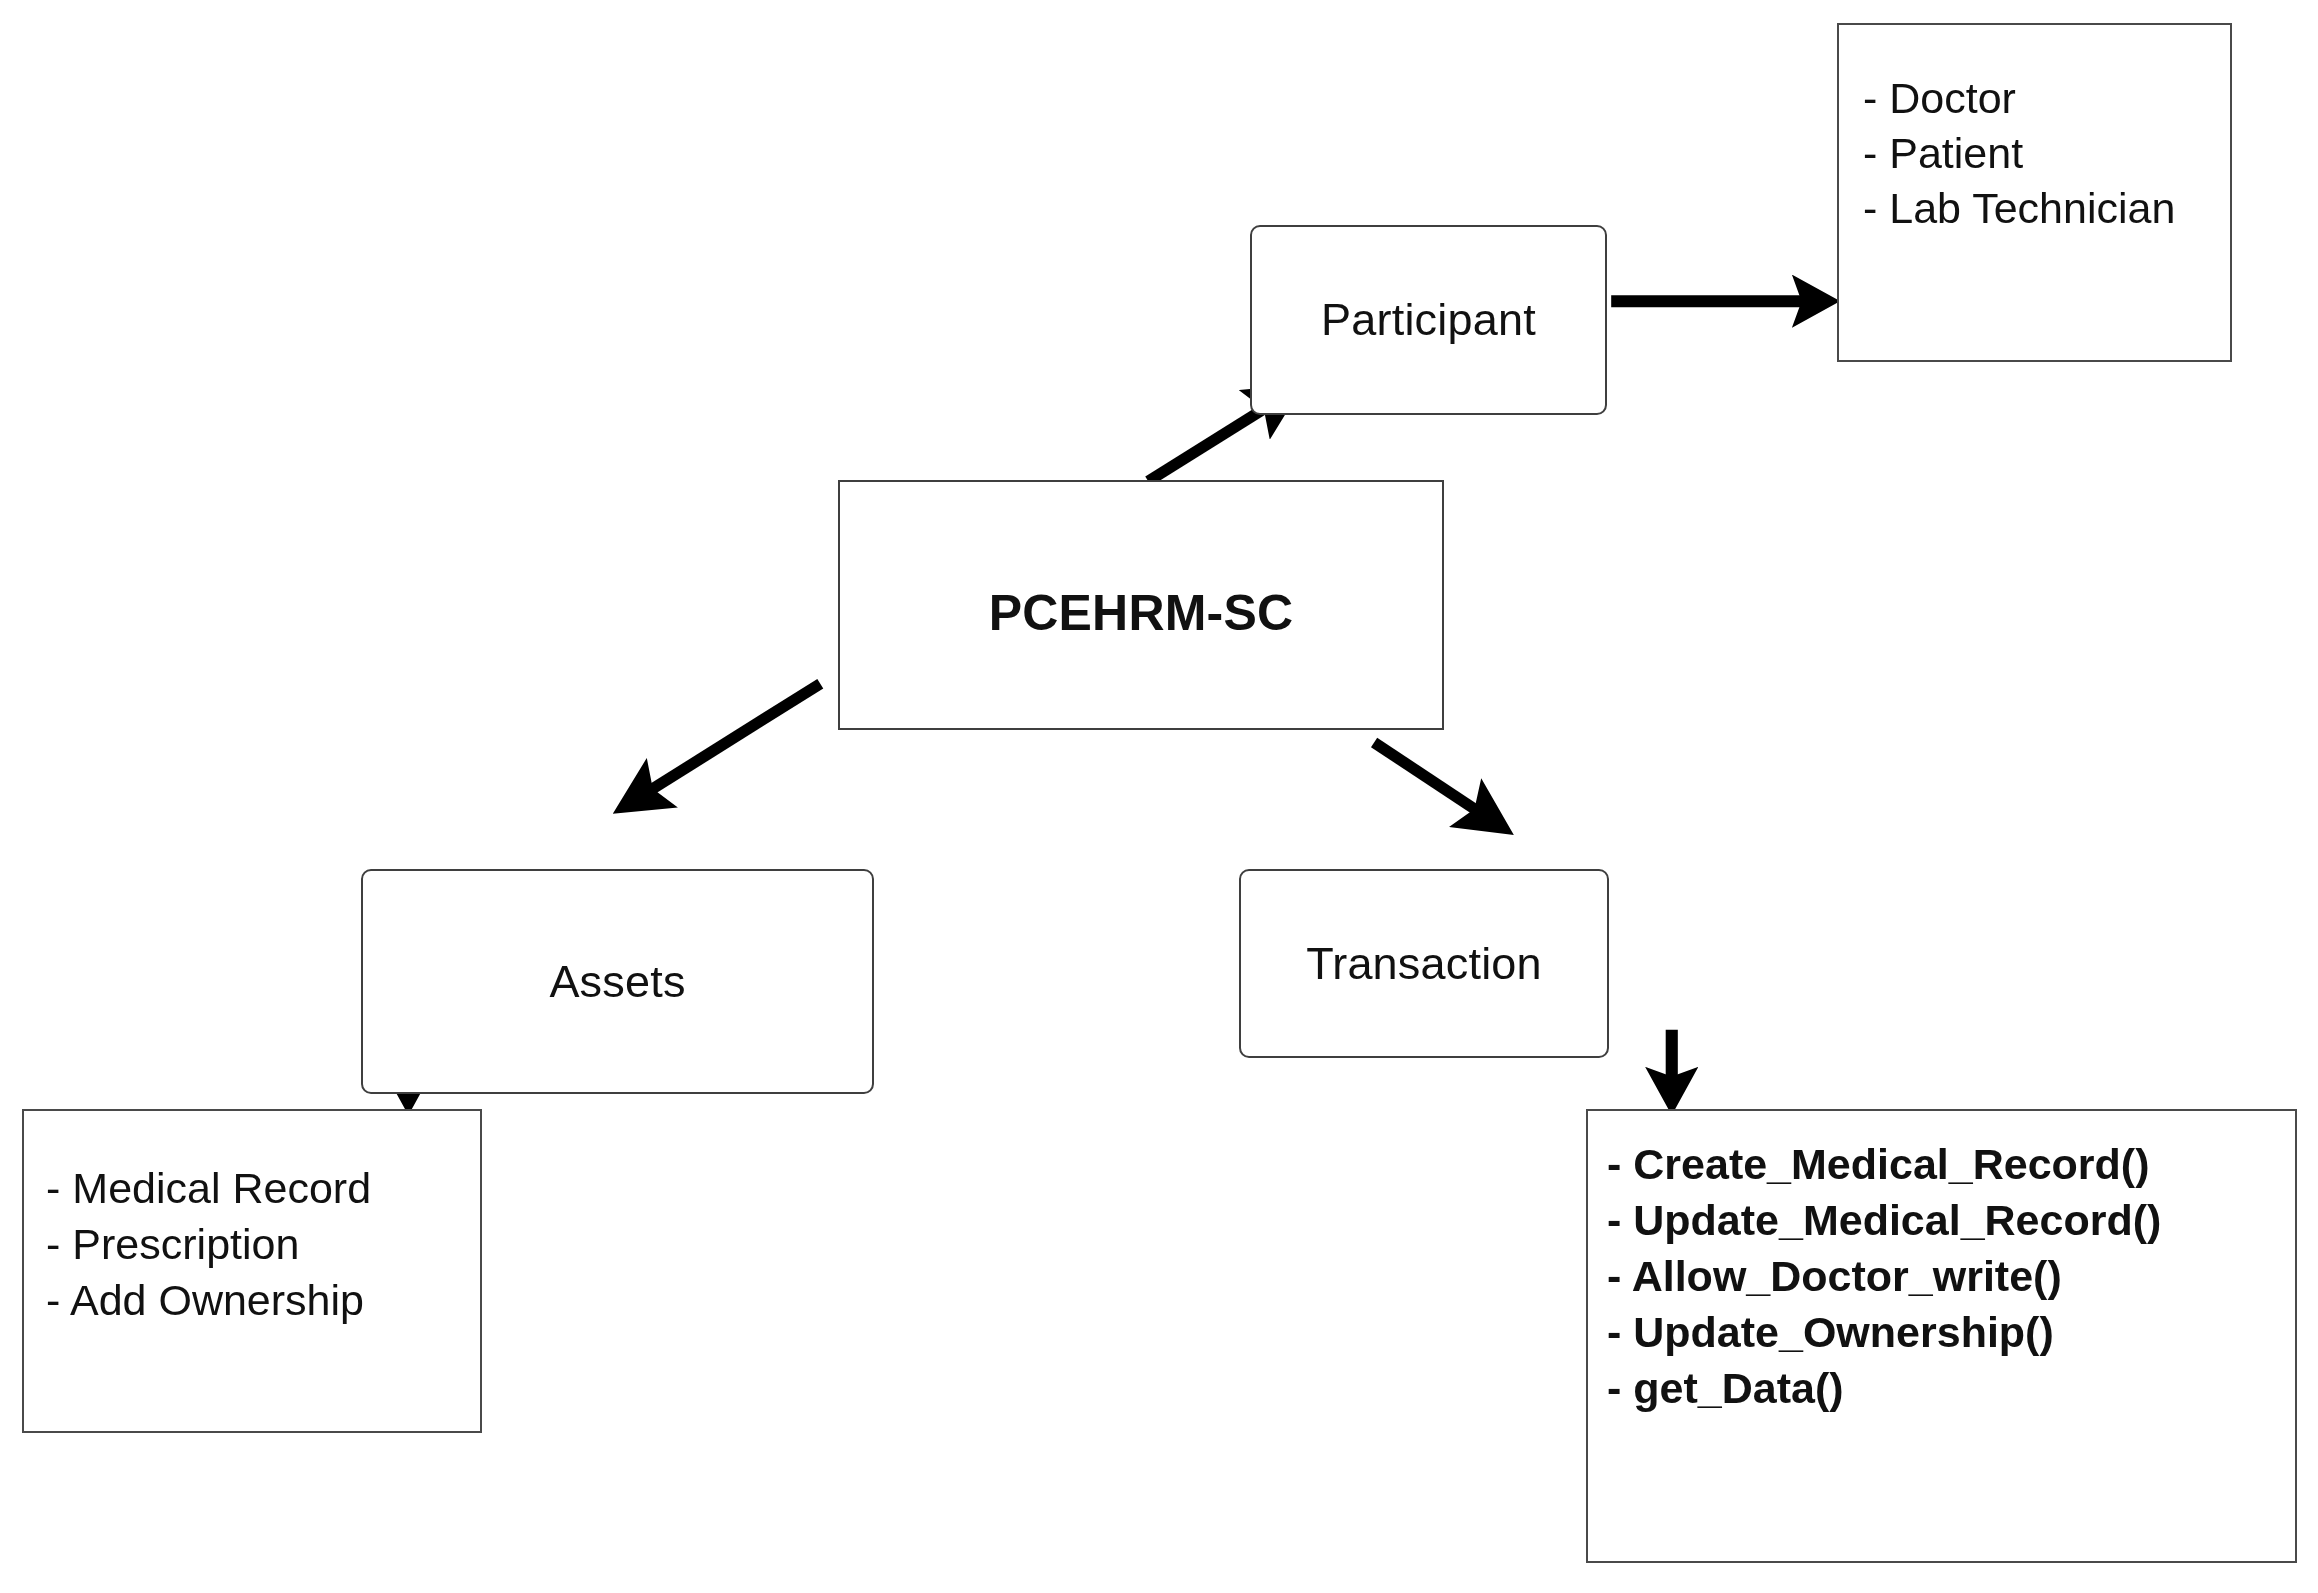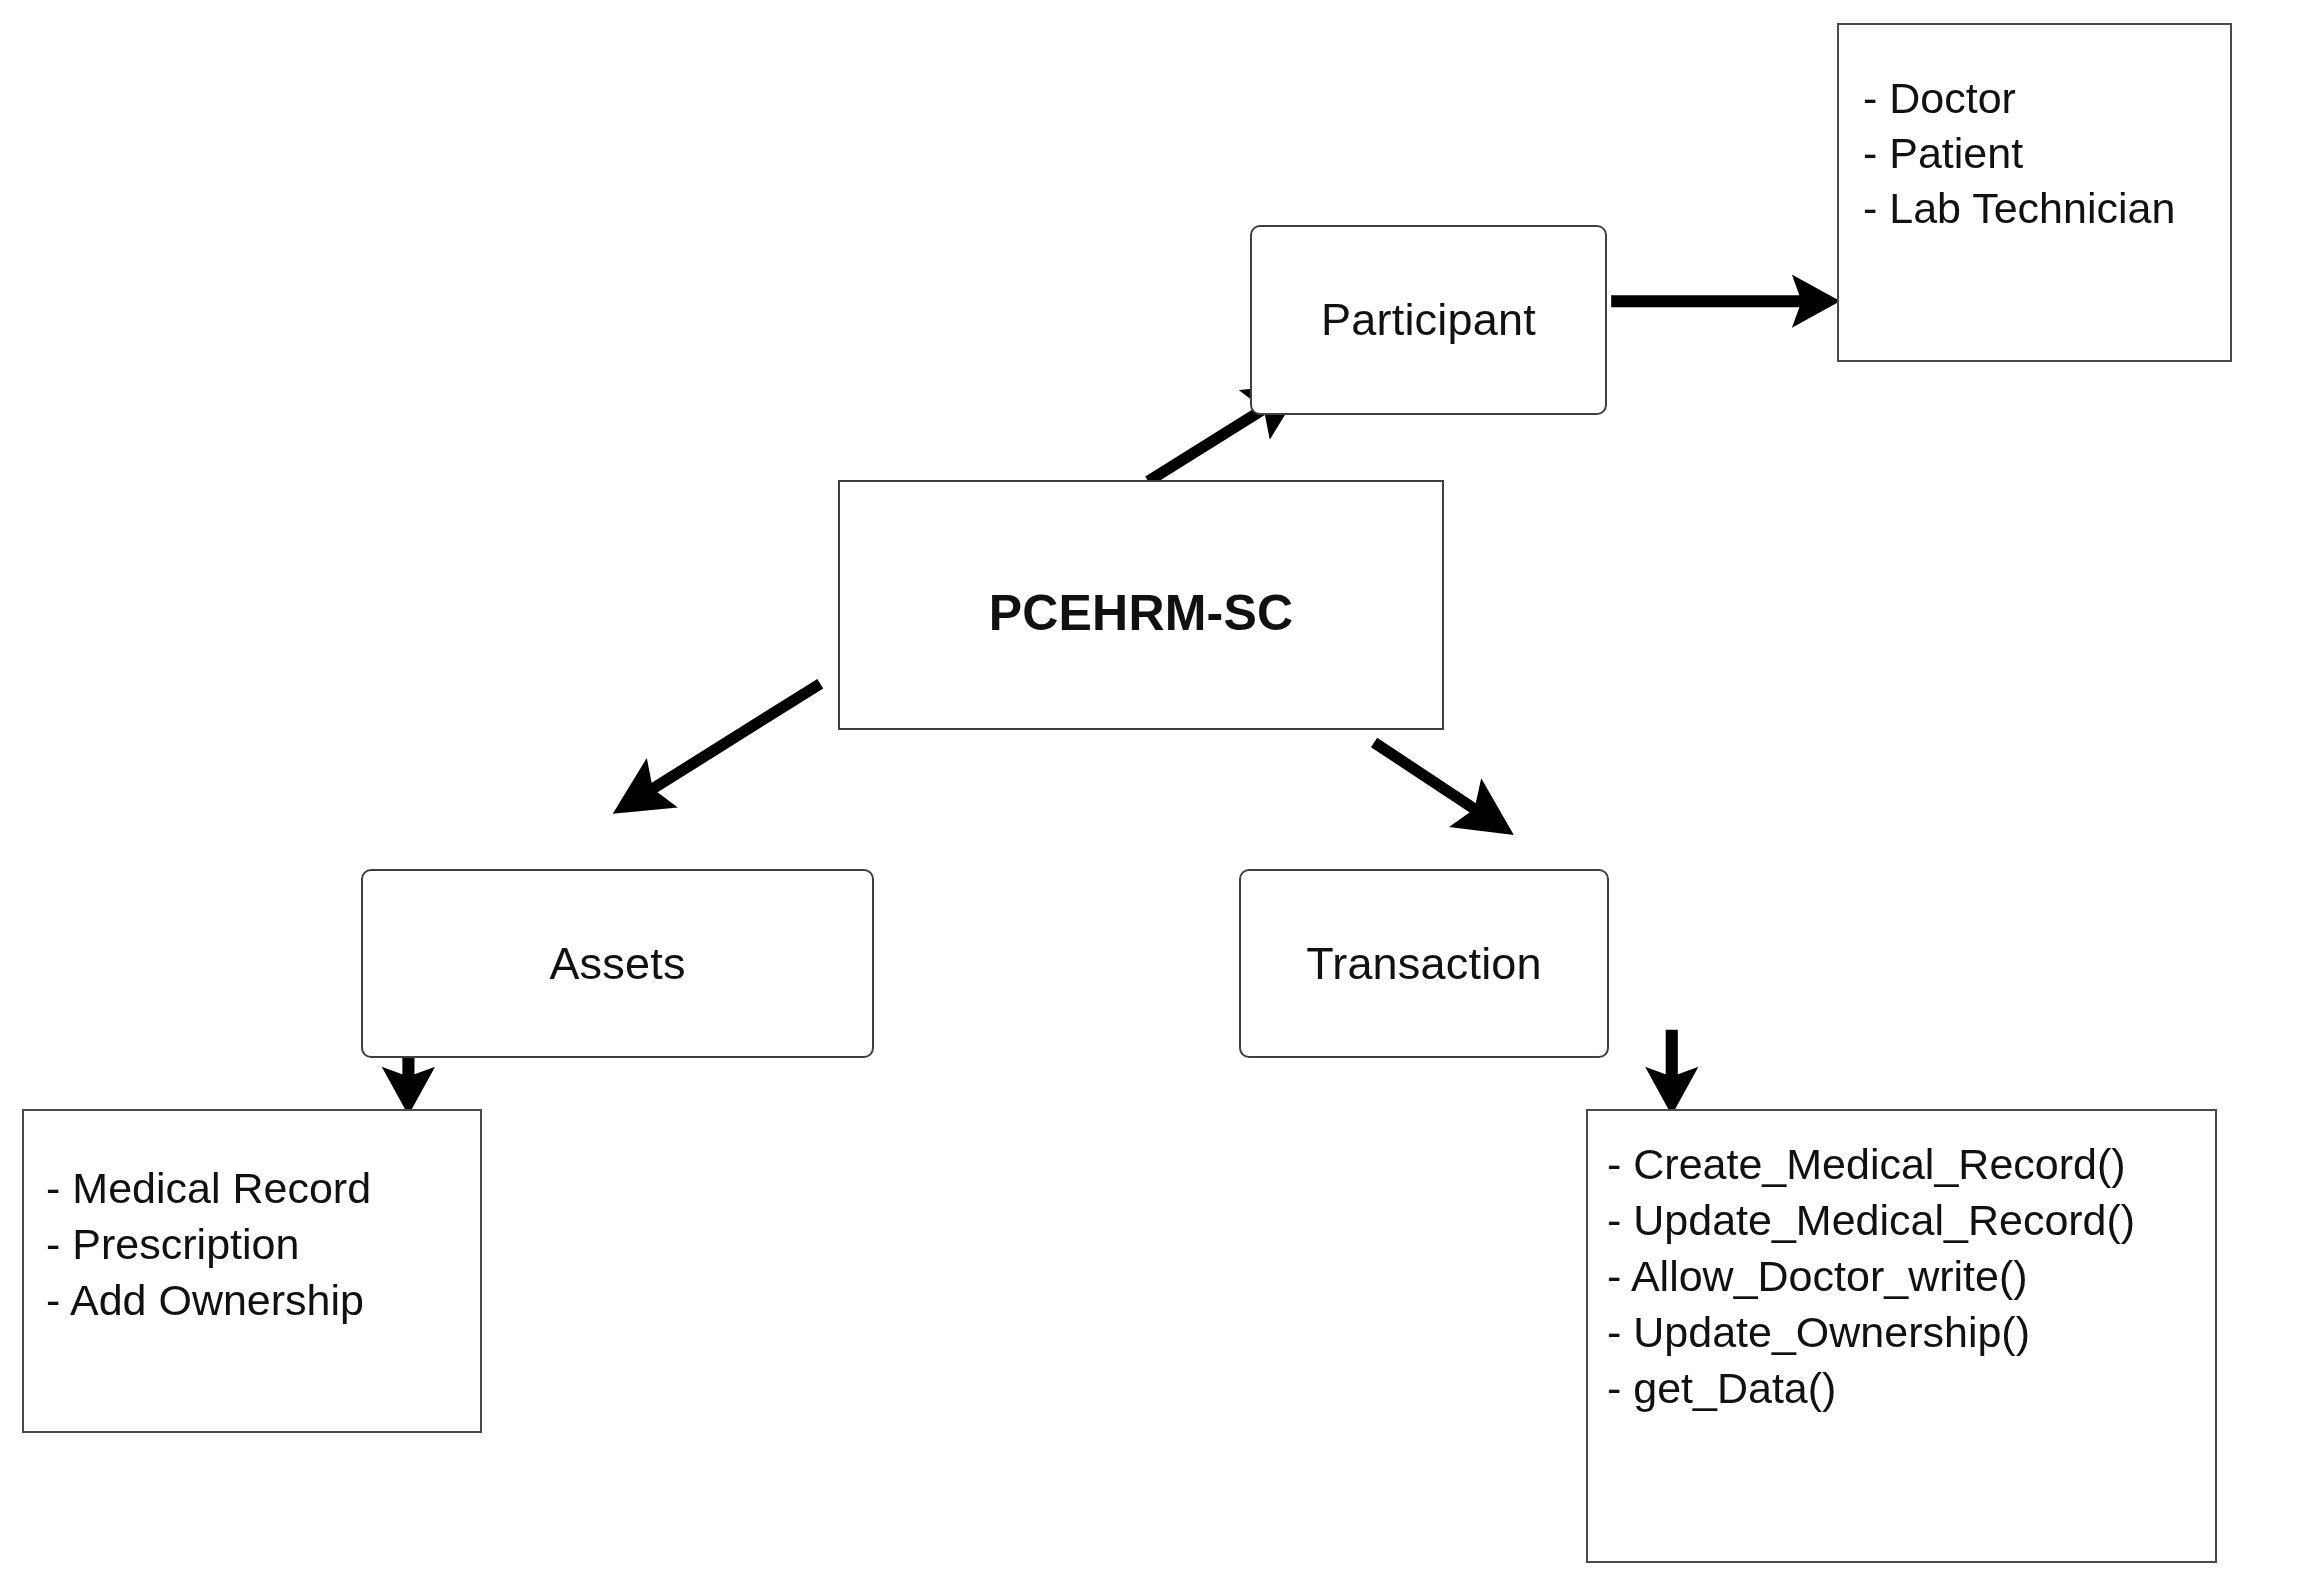--- a/index.html
+++ b/index.html
@@ -132,37 +132,37 @@
       <li>- Doctor</li>
       <li>- Patient</li>
       <li>- Lab Technician</li>
     </ul>
   </div>
 
   <div class="node root" id="node-root" style="left:838px; top:480px; width:606px; height:250px;">
     <span class="label">PCEHRM-SC</span>
   </div>
 
-  <div class="node rounded" id="node-assets" style="left:361px; top:833px; width:513px; height:189px;">
+  <div class="node rounded" id="node-assets" style="left:361px; top:833px; width:513px; height:225px;">
     <span class="label">Assets</span>
   </div>
 
   <div class="node rounded" id="node-transaction" style="left:1239px; top:833px; width:370px; height:189px;">
     <span class="label">Transaction</span>
   </div>
 
   <div class="listbox" id="assets-box" style="left:21.6px; top:1109px; width:460px; height:324px;">
     <ul id="assets-list">
       <li>- Medical Record</li>
       <li>- Prescription</li>
       <li>- Add Ownership</li>
     </ul>
   </div>
 
-  <div class="listbox" id="transaction-box" style="left:1586px; top:1109px; width:631px; height:454px;">
+  <div class="listbox" id="transaction-box" style="left:1586px; top:1109px; width:711px; height:454px;font-weight:bold;">
     <ul id="transaction-list">
       <li>- Create_Medical_Record()</li>
       <li>- Update_Medical_Record()</li>
       <li>- Allow_Doctor_write()</li>
       <li>- Update_Ownership()</li>
       <li>- get_Data()</li>
     </ul>
   </div>
 
 </div>

